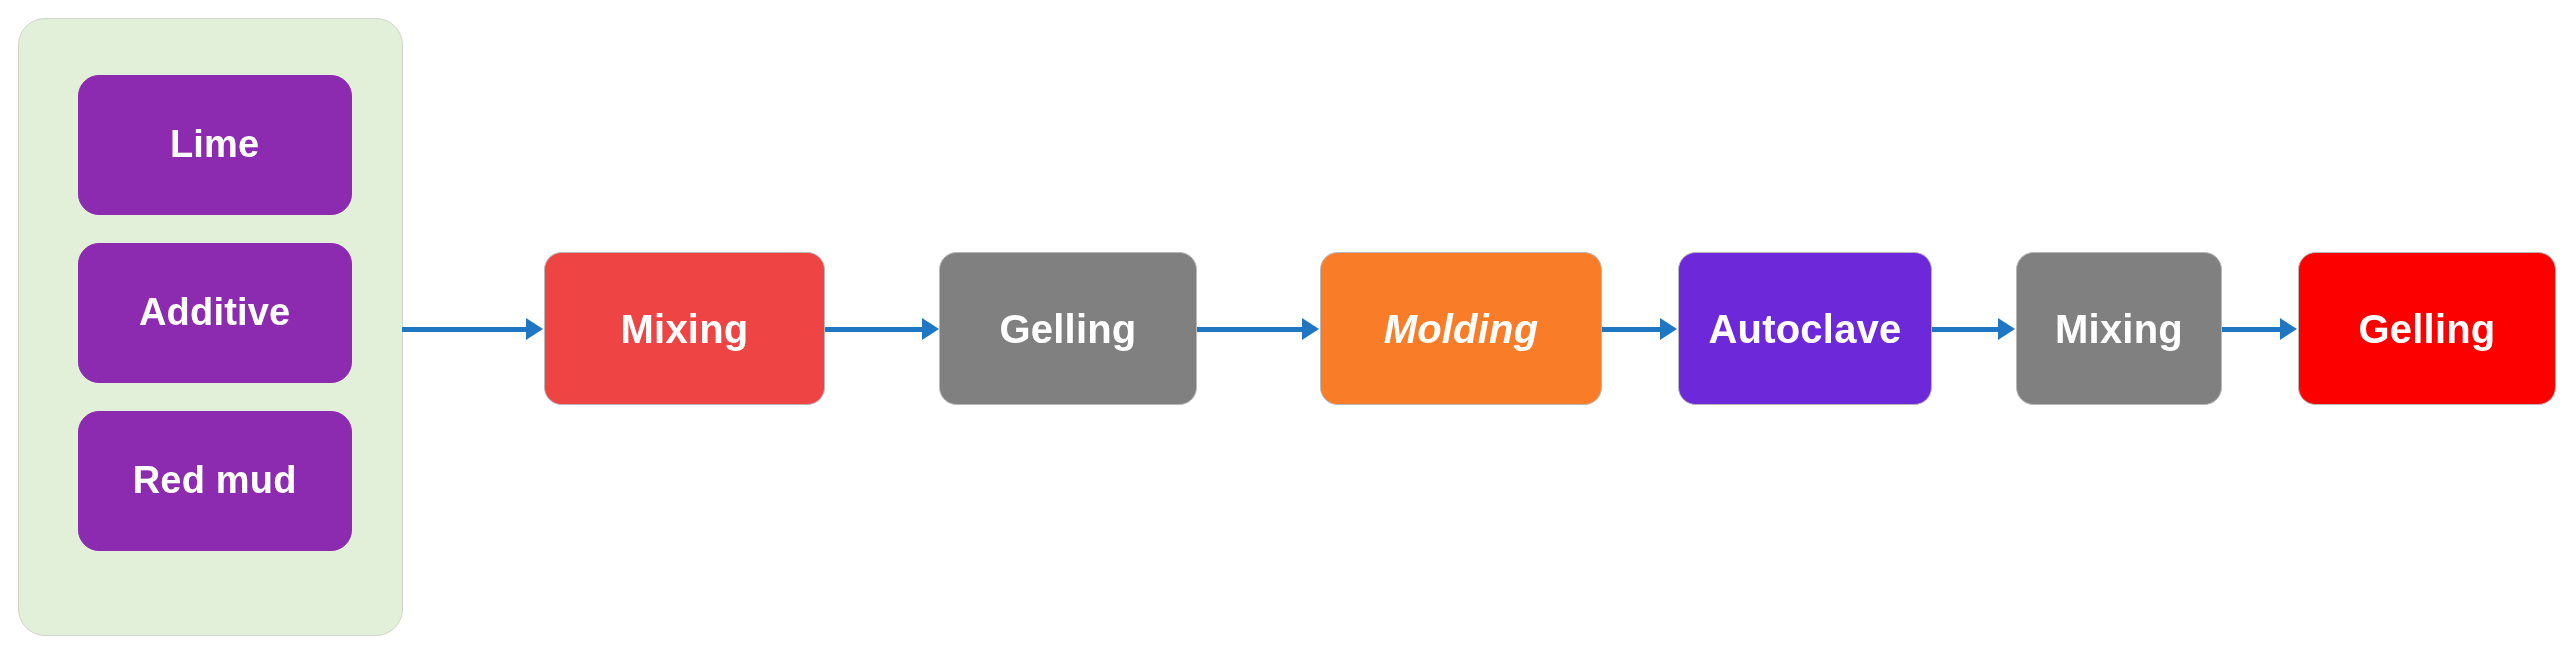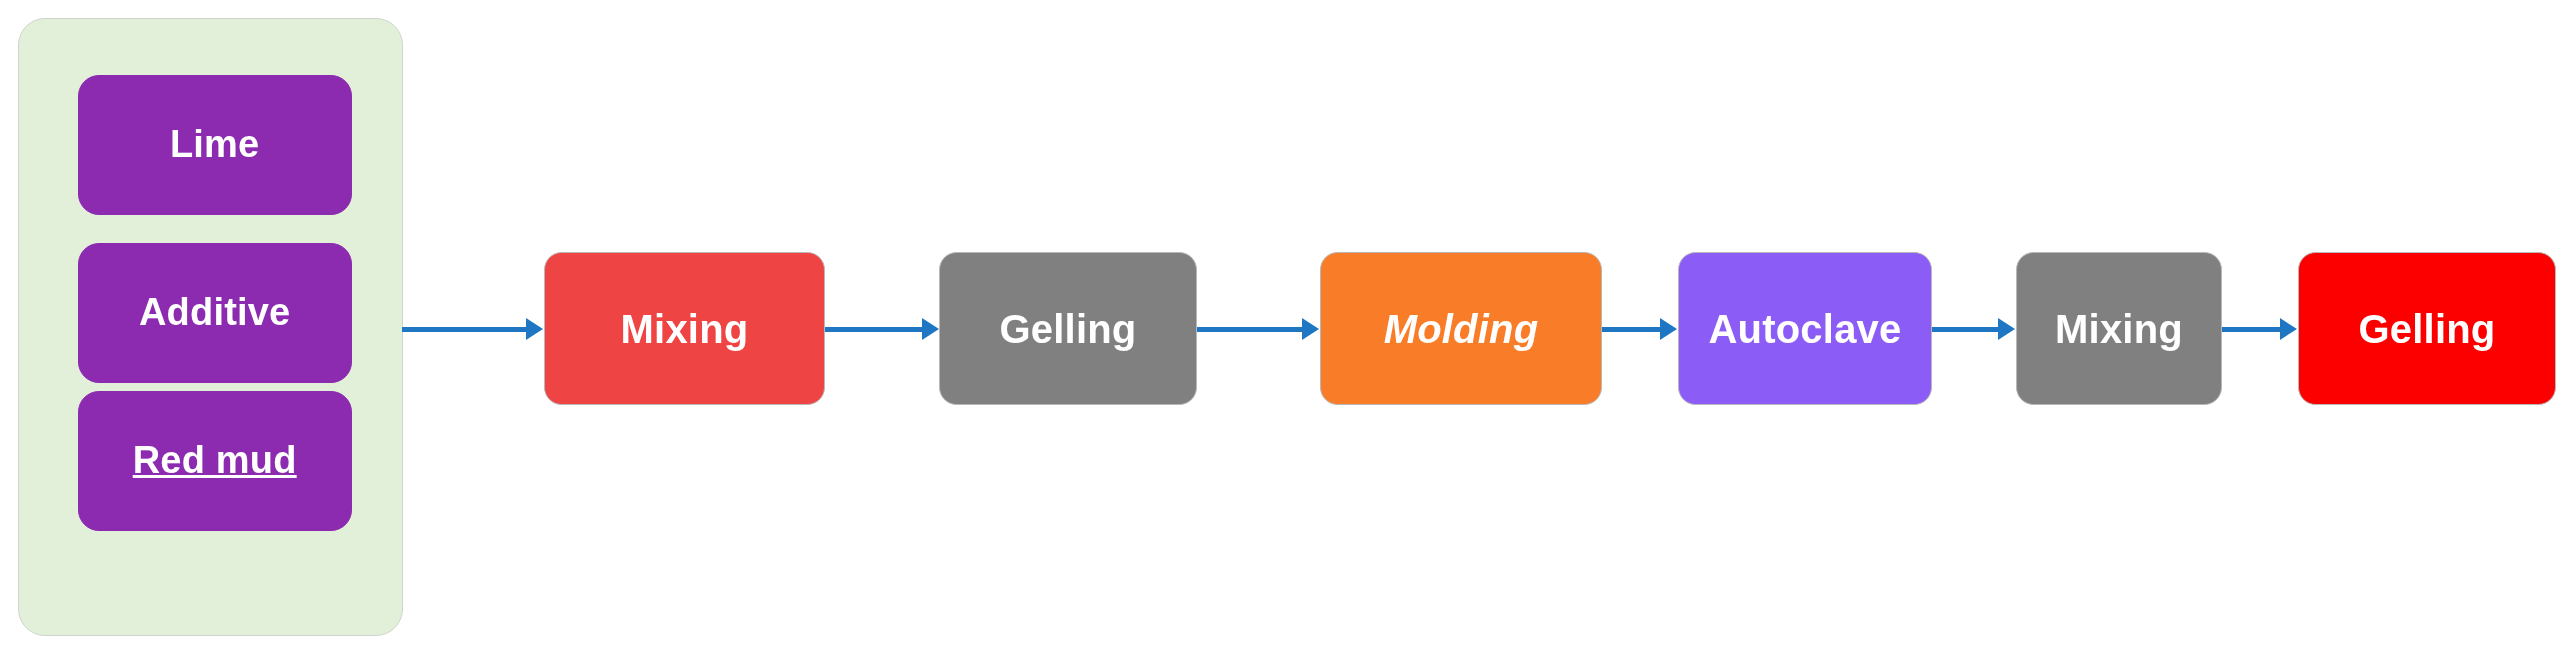--- a/index.html
+++ b/index.html
@@ -52,21 +52,21 @@
     left: 59px;
     width: 274px;
     height: 140px;
     background: #8c2bb0;
     border-color: #8c2bb0;
     border-radius: 21px;
     font-size: 38px;
   }
   .node.material.m0 { top: 56px; }
   .node.material.m1 { top: 224px; }
-  .node.material.m2 { top: 372px; text-decoration: underline; }
+  .node.material.m2 { top: 392px; }
 
   
   .node.process {
     top: 252px;
     height: 153px;
     font-size: 40px;
   }
 
   
   .arrow {
@@ -135,21 +135,21 @@
 
   <div class="node process" style="left: 544px; width: 281px; background: #ef4444; color: rgb(255, 255, 255);">
     <span>Mixing</span>
   </div>
   <div class="node process" style="left: 939px; width: 258px; background: rgb(128, 128, 128); color: #ffffff;">
     <span>Gelling</span>
   </div>
   <div class="node process" style="left: 1320px; width: 282px; background: rgb(249, 125, 40); color: rgb(255, 255, 255); font-style: italic;">
     <span>Molding</span>
   </div>
-  <div class="node process" style="left: 1678px; width: 254px; background: #8b5cf6; color: rgb(255, 255, 255);">
+  <div class="node process" style="left: 1678px; width: 254px; background: #6d28d9; color: rgb(255, 255, 255);">
     <span>Autoclave</span>
   </div>
   <div class="node process" style="left: 2016px; width: 206px; background: rgb(128, 128, 128); color: rgb(255, 255, 255);">
     <span>Mixing</span>
   </div>
   <div class="node process" style="left: 2298px; width: 258px; background: rgb(252, 0, 0); color: rgb(255, 255, 255);">
     <span>Gelling</span>
   </div>
 
 </div>

